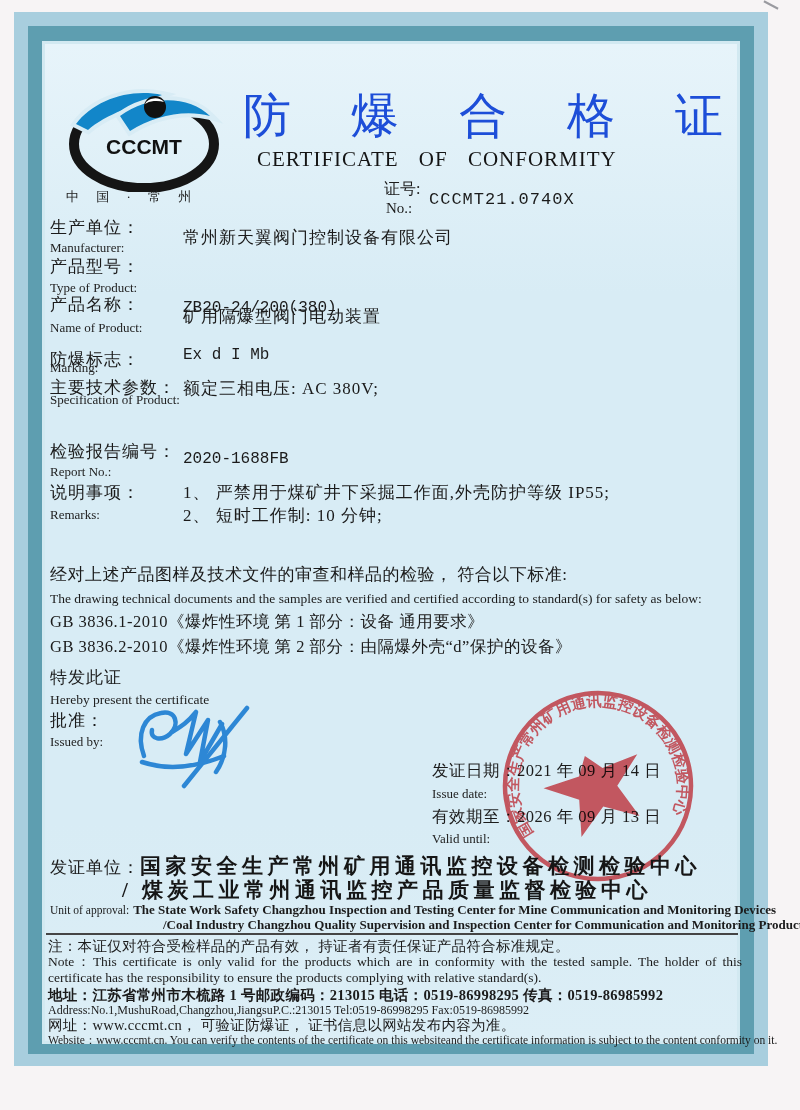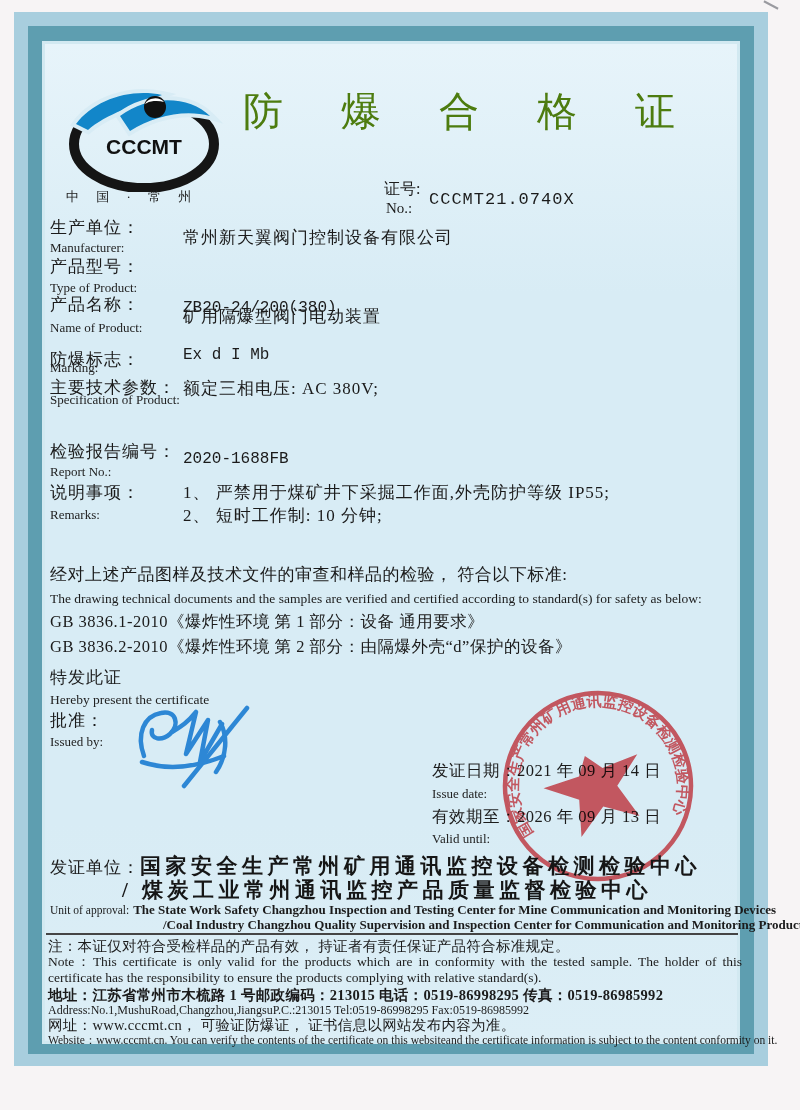--- a/index.html
+++ b/index.html
@@ -7,21 +7,21 @@
   .page{position:relative;width:800px;height:1110px;background:#f7f4f5;overflow:hidden;
         font-family:"Liberation Serif","DejaVu Serif",serif;color:#1b1b1b;}
   
   .band-light{position:absolute;top:12px;left:14px;right:32px;bottom:44px;background:#a8cede;}
   .band-teal{position:absolute;top:26px;left:28px;right:46px;bottom:56px;background:#5e9eb0;}
   .band-pin{position:absolute;top:41px;left:42px;right:60px;bottom:66px;background:#d2e9f1;}
   .inner{position:absolute;top:44px;left:45px;right:63px;bottom:69px;
          background:linear-gradient(180deg,#e7f4fa 0%,#d8ecf5 25%,#d8ecf5 78%,#dceef6 100%);}
   .abs{position:absolute;white-space:nowrap;}
   
-  .title-zh{font-size:40px;letter-spacing:24px;color:#4d7c0f;}
+  .title-zh{font-size:48px;letter-spacing:24px;color:#1d4ed8;}
   .title-en{font-size:21px;word-spacing:14px;letter-spacing:1px;color:#141414;}
   .certno-lab{font-size:16px;}
   .certno-en{font-size:15px;}
   .mono{font-family:"Liberation Mono","DejaVu Sans Mono",monospace;}
   .certno-val{font-size:17px;letter-spacing:1px;}
   
   .lz{font-size:17px;letter-spacing:1px;}
   .le{font-size:13px;color:#222;}
   .vz{font-size:17px;letter-spacing:1px;}
   .vm{font-size:16px;}
@@ -70,20 +70,21 @@
       <path d="M64,36 C94,14 134,16 154,36 C128,29 98,36 74,51 Z" fill="#d8ecf5" stroke="#d8ecf5" stroke-width="8"></path>
       <path d="M64,36 C94,14 134,16 154,36 C128,29 98,36 74,51 Z" fill="#1286c9"></path>
       <circle cx="99" cy="27" r="11" fill="#111111"></circle>
       <path d="M89,24 A11,9 0 0 1 108,22 A14,7 0 0 0 89,24 Z" fill="#ffffff"></path>
       <text x="88" y="74" text-anchor="middle" font-family="Liberation Sans, sans-serif" font-weight="bold" font-size="21" fill="#111111">CCCMT</text>
     </svg>
   </div>
   <div class="abs logo-sub" style="left:66px;top:188px;">中 国 · 常 州</div>
 
   <div class="abs title-zh" style="left:243px;top:84px;">防 爆 合 格 证</div>
+  <div class="abs title-en" style="left:257px;top:147px;">CERTIFICATE  OF  CONFORMITY</div>
 
   <div class="abs certno-lab" style="left:384px;top:179px;">证号:</div>
   <div class="abs certno-en" style="left:386px;top:200px;">No.:</div>
   <div class="abs mono certno-val" style="left:429px;top:190px;">CCCMT21.0740X</div>
 
   <div class="abs lz" style="left:50px;top:216px;">生产单位：</div>
   <div class="abs vz" style="left:183px;top:226px;">常州新天翼阀门控制设备有限公司</div>
   <div class="abs le" style="left:50px;top:240px;">Manufacturer:</div>
 
   <div class="abs lz" style="left:50px;top:255px;">产品型号：</div>

